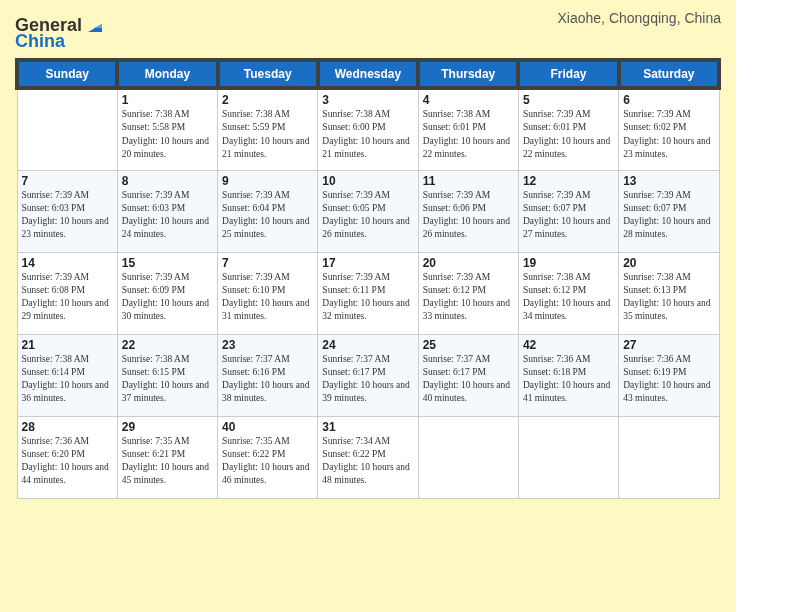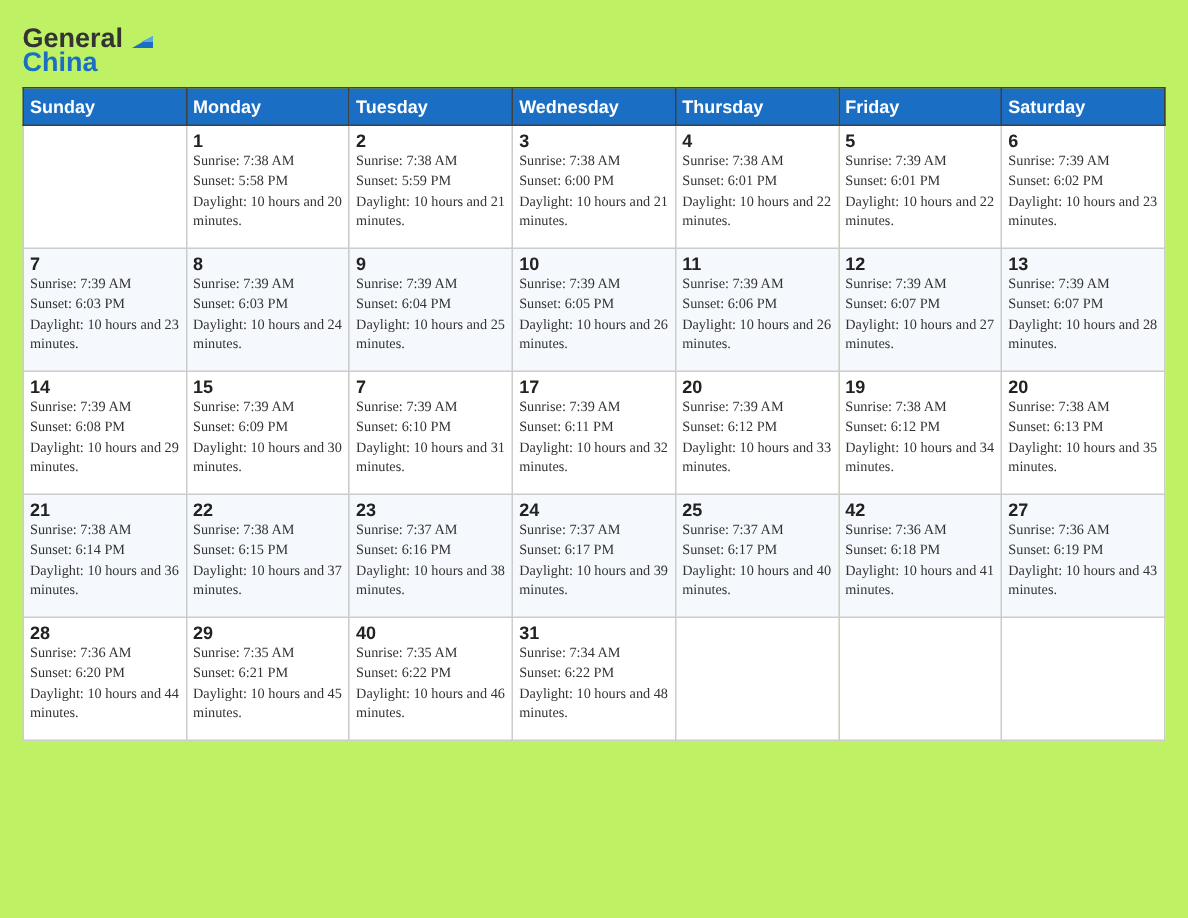--- a/index.html
+++ b/index.html
@@ -4,23 +4,23 @@
   <style>
     * { margin: 0; padding: 0; box-sizing: border-box; }
     body {
       font-family: Arial, sans-serif;
       background: #fff;
       width: 792px;
       height: 612px;
       overflow: hidden;
     }
     .page {
-      width: 792px;
+      width: 736px;
       height: 612px;
-      background: #bef264;
+      background: #fef9c3;
       padding: 10px 15px 10px 15px;
     }
     .header {
       display: flex;
       justify-content: space-between;
       align-items: flex-start;
       margin-bottom: 8px;
     }
     .logo {
       display: flex;
@@ -55,22 +55,22 @@
     .calendar {
       width: 100%;
       border-collapse: collapse;
     }
     .calendar th {
       background: #1a6fc4;
       color: #fff;
       font-size: 12px;
       font-weight: bold;
       padding: 5px 4px;
-      text-align: left;
-      border: 1px solid #404040;
+      text-align: center;
+      border: 4px solid #404040;
     }
     .calendar td {
       border: 1px solid #ccc;
       vertical-align: top;
       padding: 3px 4px;
       width: calc(100% / 7);
       min-height: 70px;
       height: 82px;
     }
     .day-num {
@@ -110,20 +110,21 @@
           <span class="logo-text logo-general">General</span>
           <svg class="logo-icon" viewBox="0 0 22 22">
             <polygon points="4,18 18,10 18,18" fill="#1a6fc4"></polygon>
             <polygon points="10,14 18,10 18,14" fill="#5aabdd"></polygon>
           </svg>
         </div>
         <div class="logo-text logo-blue" style="margin-top:-4px;">China</div>
       </div>
     </div>
     <div class="title-block">
+      <div class="subtitle">Xiaohe, Chongqing, China</div>
     </div>
   </div>
 
   <table class="calendar">
     <thead>
       <tr>
         <th>Sunday</th>
         <th>Monday</th>
         <th>Tuesday</th>
         <th>Wednesday</th>

